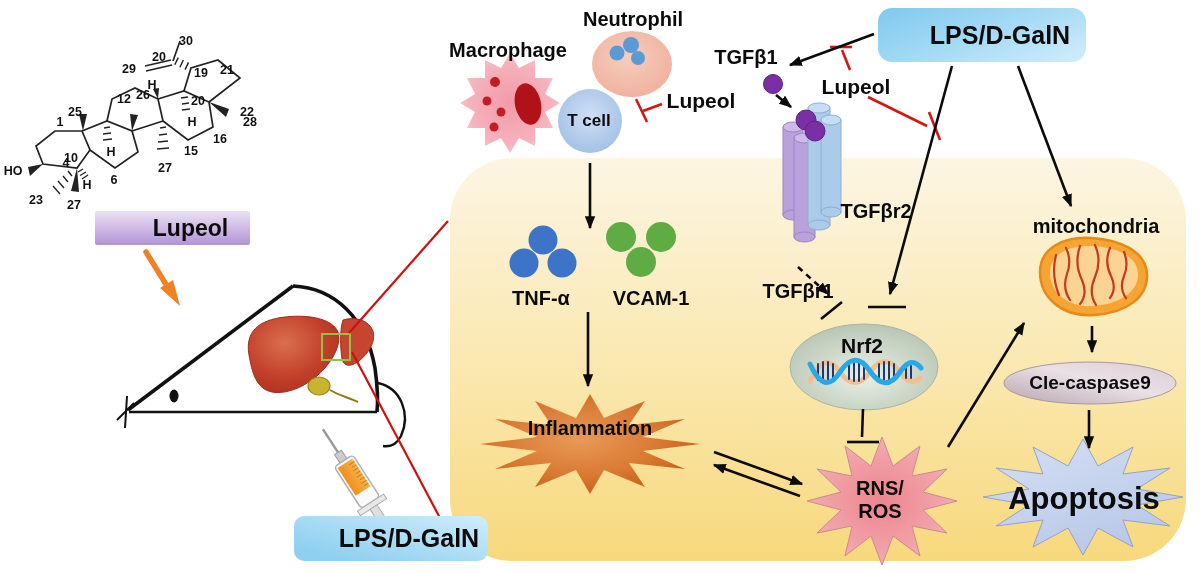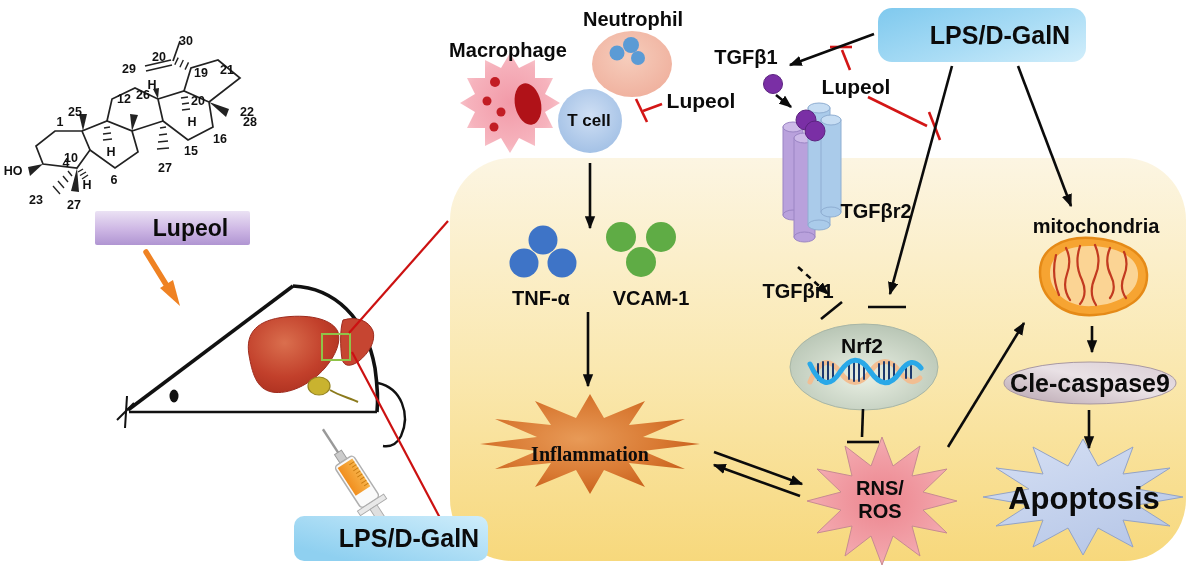--- a/index.html
+++ b/index.html
@@ -368,26 +368,26 @@
 <div class="lbl" style="left:589px;top:121px;font-size:17px;">T cell</div>
 <div class="lbl" style="left:701px;top:101px;font-size:21px;">Lupeol</div>
 <div class="lbl" style="left:746px;top:57px;">TGFβ1</div>
 <div class="lbl" style="left:856px;top:87px;font-size:21px;">Lupeol</div>
 <div class="lbl" style="left:876px;top:211px;">TGFβr2</div>
 <div class="lbl" style="left:798px;top:253px;margin-top:38px;">TGFβr1</div>
 <div class="lbl" style="left:1096px;top:226px;">mitochondria</div>
 <div class="lbl" style="left:862px;top:346px;font-size:21px;">Nrf2</div>
 <div class="lbl" style="left:541px;top:298px;">TNF-α</div>
 <div class="lbl" style="left:651px;top:298px;">VCAM-1</div>
-<div class="lbl" style="left:590px;top:454px;font-family:Liberation Serif, serif;">Inflammation</div>
+<div class="lbl" style="left:590px;top:428px;">Inflammation</div>
 <div class="lbl" style="left:880px;top:500px;">
   <span style="display:block;">RNS/</span>
   <span style="display:block;">ROS</span>
 </div>
-<div class="lbl" style="left:1090px;top:383px;font-size:25px;">Cle-caspase9</div>
+<div class="lbl" style="left:1090px;top:383px;font-size:19px;">Cle-caspase9</div>
 <div class="lbl" style="left:1084px;top:499px;font-size:31px;">Apoptosis</div>
 
 <div class="box lupeol-box">
   <span>Lupeol</span>
 </div>
 <div class="box lps-top">
   <span>LPS/D-GalN</span>
 </div>
 <div class="box lps-bottom">
   <span>LPS/D-GalN</span>

